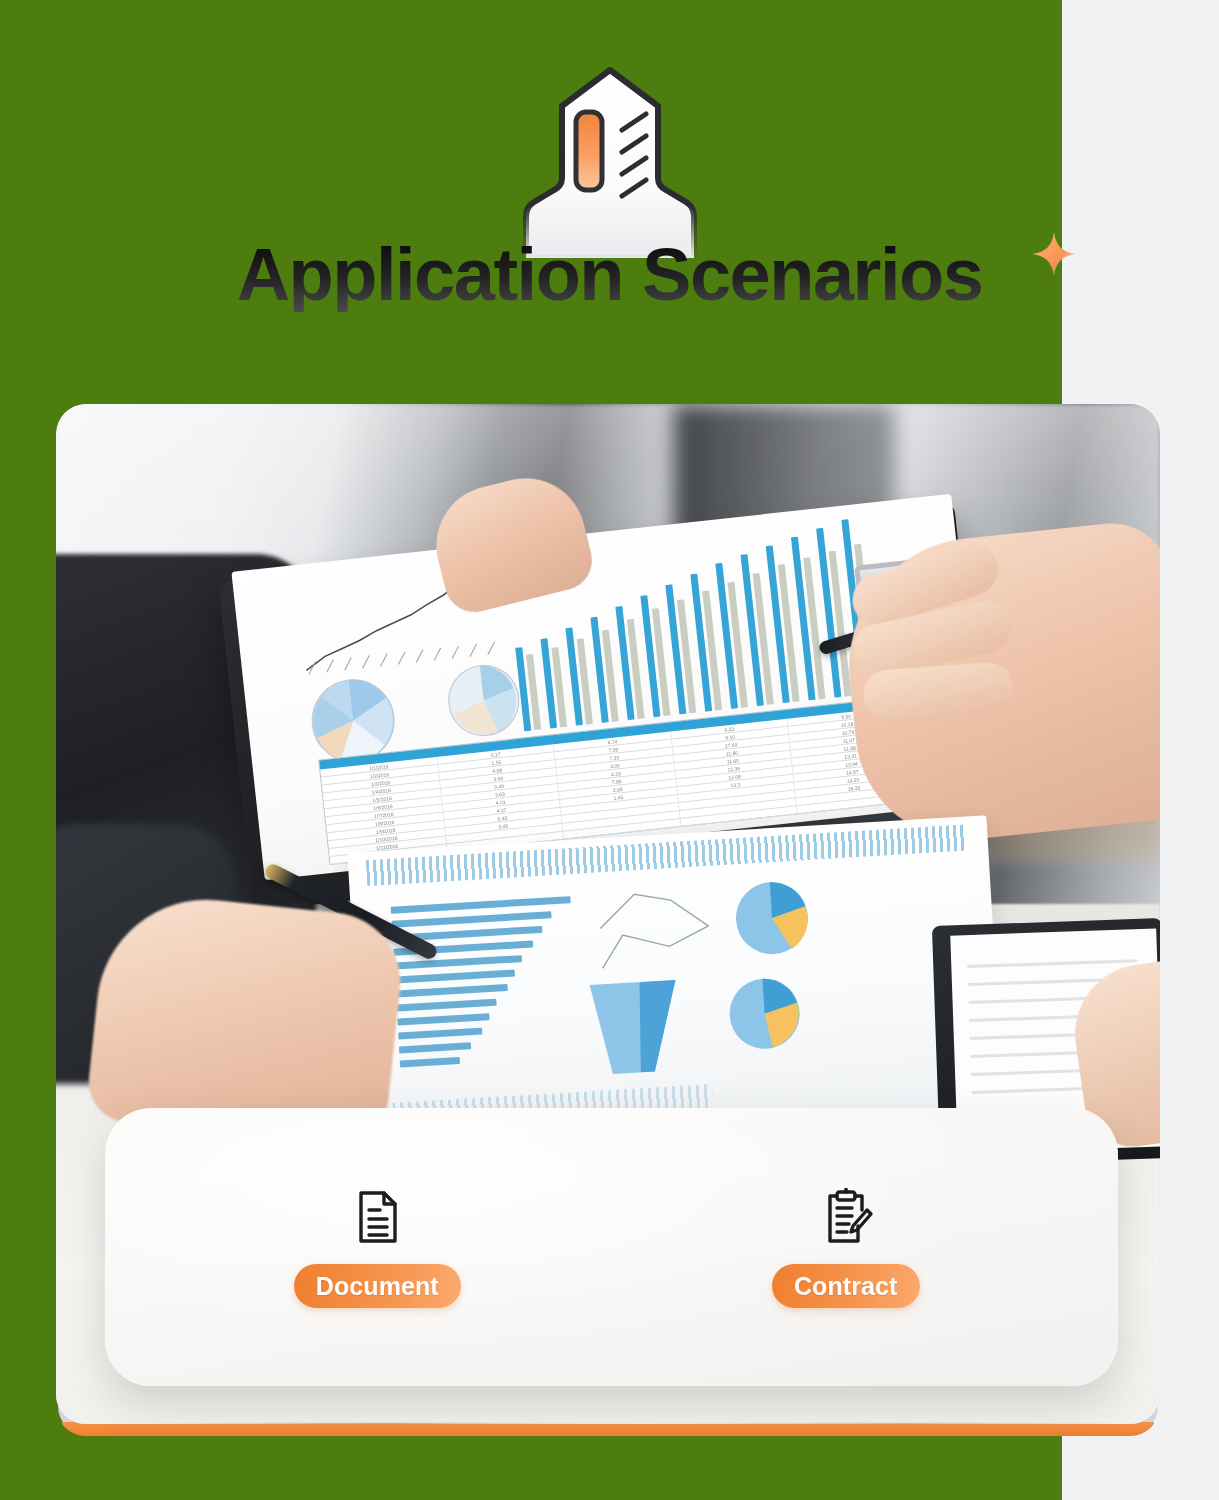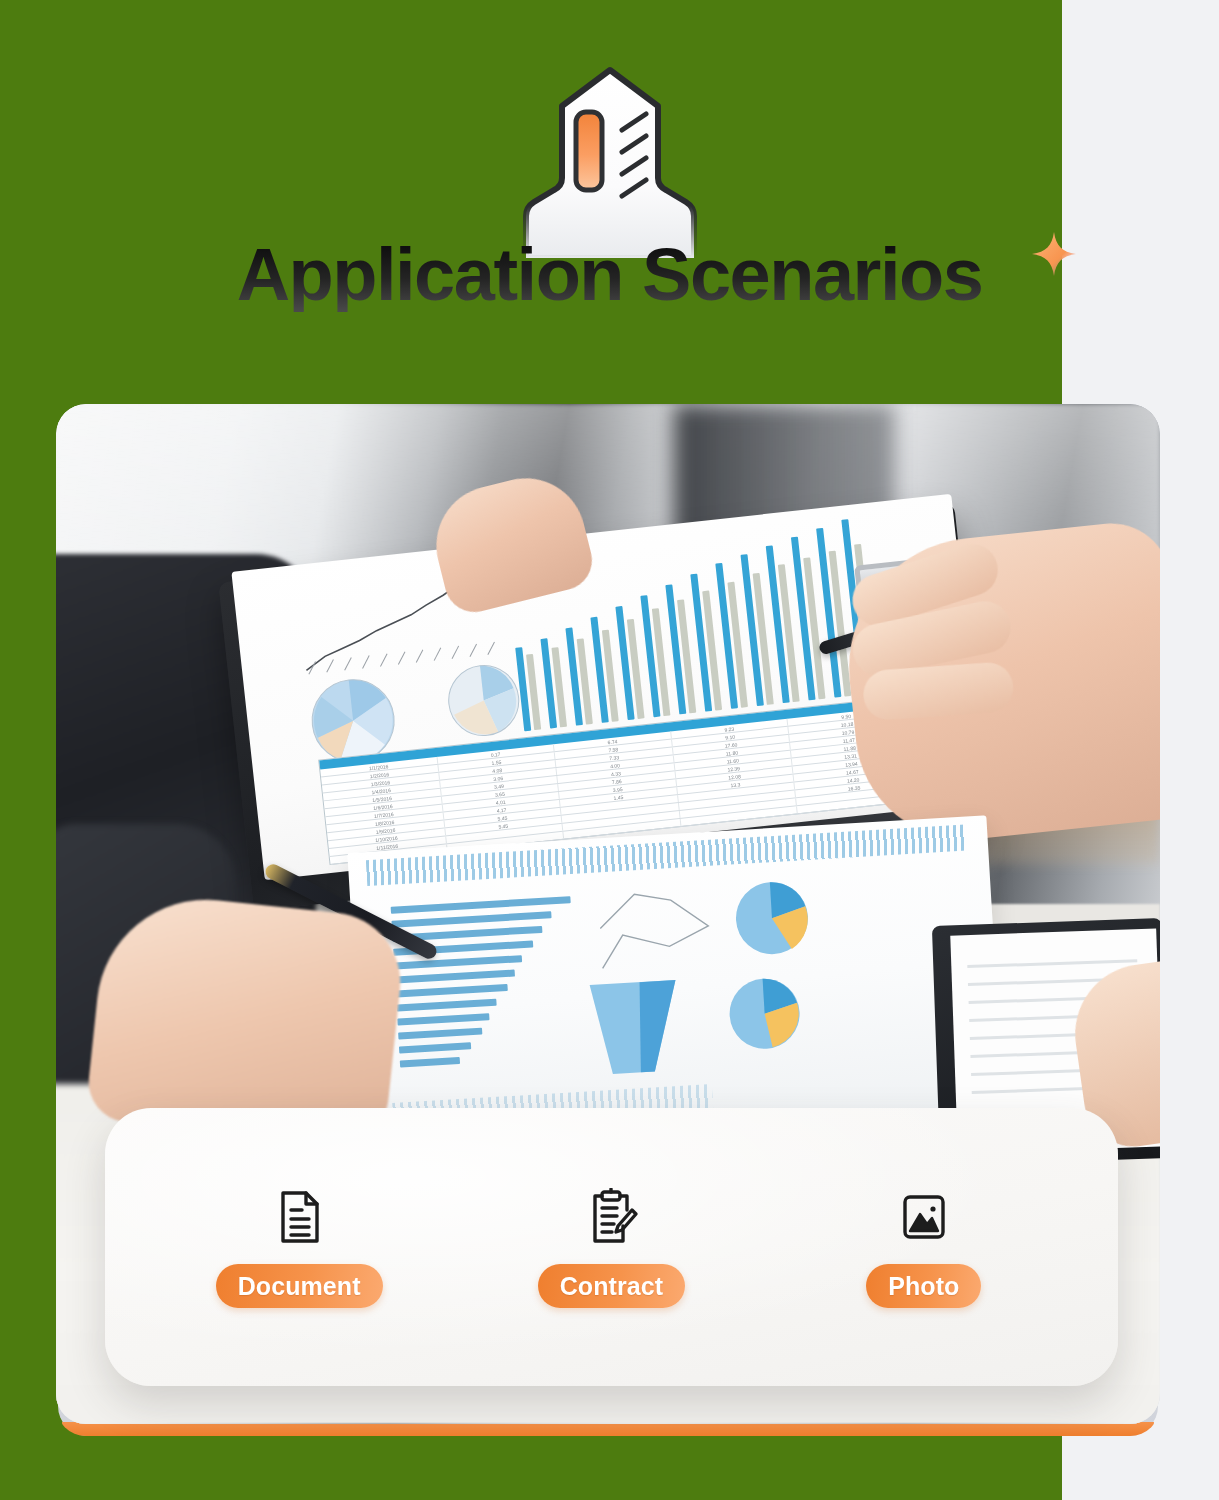--- a/index.html
+++ b/index.html
@@ -754,30 +754,20 @@
               <line x1="20" y1="20" x2="35" y2="20"></line>
               <line x1="20" y1="28" x2="35" y2="28"></line>
               <line x1="20" y1="36" x2="32" y2="36"></line>
               <line x1="20" y1="44" x2="30" y2="44"></line>
               <path d="M50 22 L54 26 L40 42 L34 44 L36 38 Z"></path>
             </svg>
           </div>
           <span class="pill">Contract</span>
         </div>
 
-        <div class="tile">
-          <div class="tile-icon">
-            <svg width="58" height="58" viewBox="0 0 58 58" fill="none" stroke="#1d1d1d" stroke-width="3.4" stroke-linejoin="round">
-              <rect x="10" y="9" width="38" height="40" rx="5"></rect>
-              <circle cx="38" cy="21" r="2.6" fill="#1d1d1d" stroke="none"></circle>
-              <path d="M15 43 L25 26 L32 36 L37 30 L43 43 Z" fill="#1d1d1d" stroke="#1d1d1d" stroke-width="2.4"></path>
-            </svg>
-          </div>
-          <span class="pill">Photo</span>
-        </div>
 
 
 
       </div>
     </div>
 
   </div>
 </div>
 
 </body></html>

